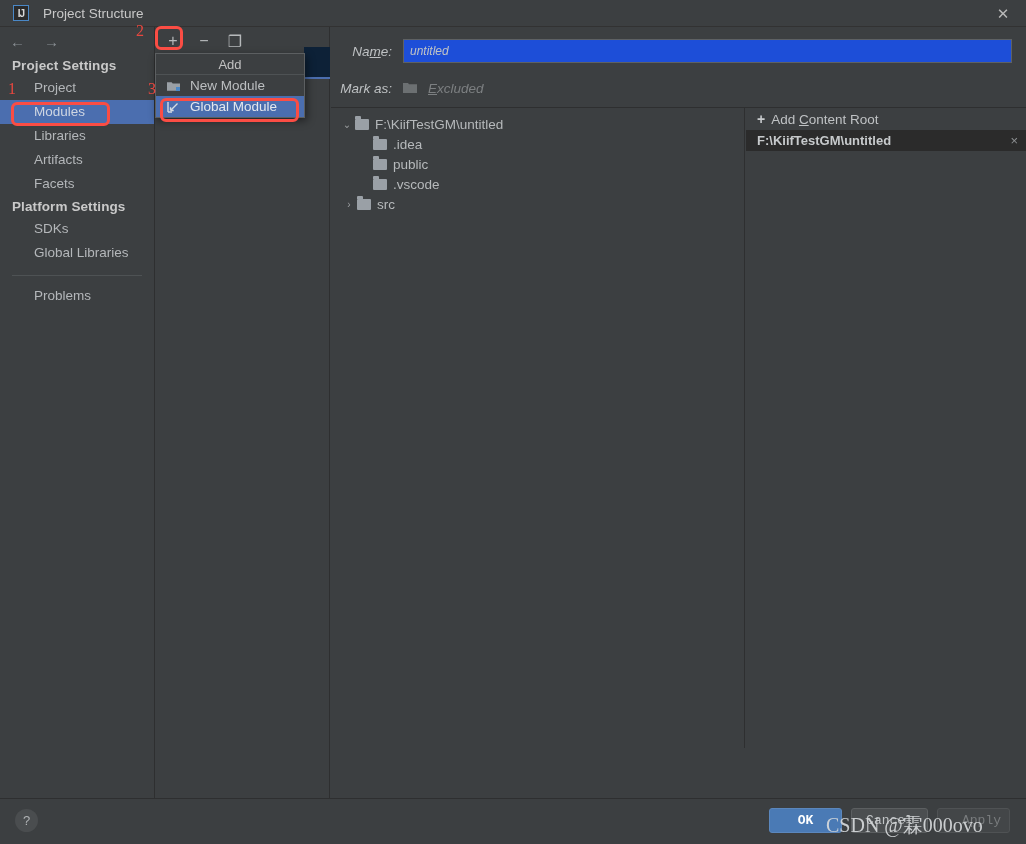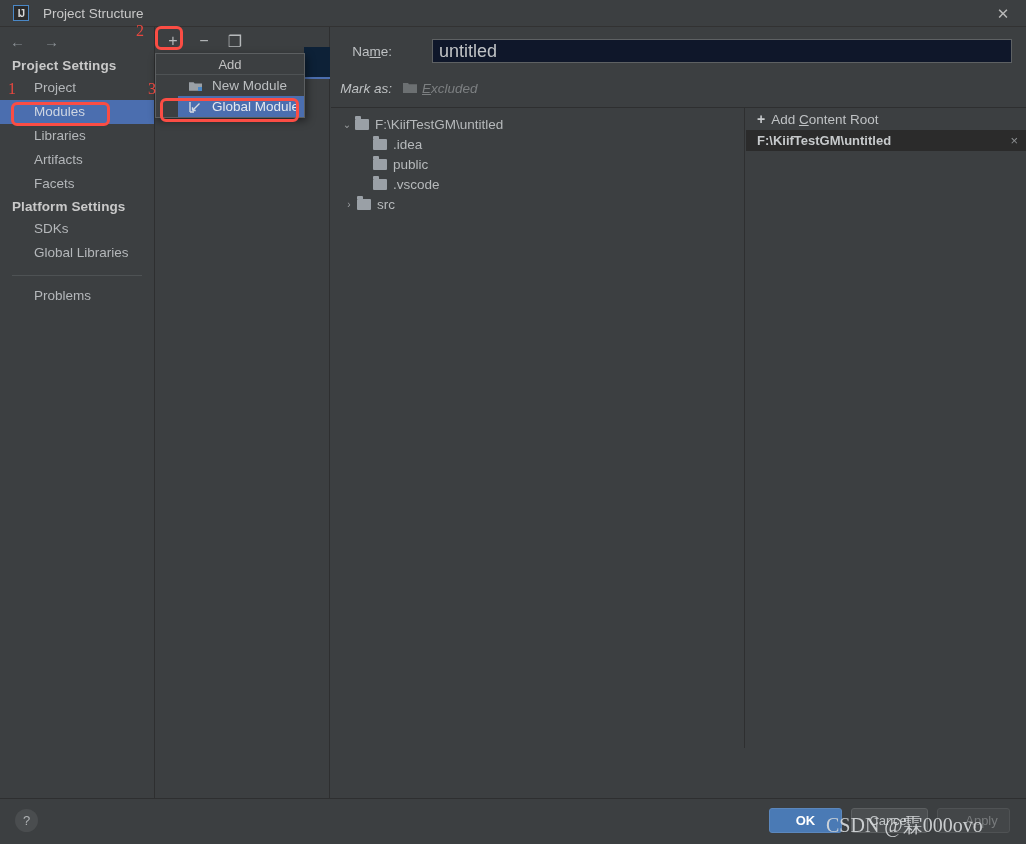--- a/index.html
+++ b/index.html
@@ -100,53 +100,52 @@
     box-shadow: 2px 3px 8px rgba(0,0,0,0.45);
     z-index: 40;
   }
   .popup-title {
     height: 21px; line-height: 21px; text-align: center;
     font-size: 13px; color: #c2c2c2;
     border-bottom: 1px solid #4e5254;
   }
   .popup-item {
     height: 21px; display: flex; align-items: center;
-    padding-left: 10px; font-size: 13.5px; color: #bcbfc1; cursor: default; margin-left: 22px;
+    padding-left: 10px; font-size: 13.5px; color: #bcbfc1; cursor: default;
   }
   .popup-item.hl { background: #4b6eaf; color: #e3e7ee; }
   .popup-item .pi-icon {
     width: 16px; height: 14px; margin-right: 8px;
     display: flex; align-items: center; justify-content: center;
   }
 
   
   .content {
     position: absolute; left: 331px; top: 27px; width: 695px; height: 771px;
     background: #3c3f41;
   }
   .form-row {
-    display: flex; align-items: center; height: 26px; margin-top: 11px;
+    display: flex; align-items: center; height: 26px; margin-top: 11px; font-style: italic;
   }
   .form-label {
     width: 61px; text-align: right; margin-right: 11px;
     font-size: 13.5px; color: #bec1c3;
   }
   .text-input {
     flex: 1; height: 24px; margin-right: 14px;
-    background: #0f172a; border: 1px solid #5e6163;
-    color: #c0c3c5; font-size: 18px;
+    background: #1d4ed8; border: 1px solid #5e6163;
+    color: #c0c3c5; font-size: 12px;
     padding: 0 6px; line-height: 22px;
     font-family: "Liberation Sans", sans-serif;
-    margin-left: 29px;
   }
   .markas-row {
     display: flex; align-items: center; height: 24px; margin-top: 12px; font-style: italic;
   }
   .excl-chip {
-    display: flex; align-items: center; gap: 5px;
+    display: flex; align-items: center; gap: 11px;
     color: #7c7f81; font-size: 13.5px;
   }
   .excl-chip .u { text-decoration: underline; }
 
   .split {
     position: absolute; left: 0; top: 80px; width: 695px; height: 640px;
     border-top: 1px solid #2e2f30;
   }
   .tree-pane {
     position: absolute; left: 0; top: 0; width: 414px; height: 640px;
@@ -210,21 +209,21 @@
     position: absolute; left: 15px; top: 10px;
     width: 23px; height: 23px; border-radius: 50%;
     background: #4a4d4f; color: #b0b3b5;
     display: flex; align-items: center; justify-content: center;
     font-size: 13px; cursor: default;
   }
   .btn {
     position: absolute; top: 808px; height: 25px;
     border-radius: 3px; font-size: 13px;
     display: flex; align-items: center; justify-content: center;
-    cursor: default; font-family: Liberation Sans, sans-serif;
+    cursor: default; font-family: Liberation Mono, monospace;
   }
   .btn-ok {
     left: 769px; width: 73px;
     background: #4a7ab5; border: 1px solid #5b87bd; color: #ffffff; font-weight: bold;
   }
   .btn-cancel {
     left: 851px; width: 77px;
     background: #4b4e50; border: 1px solid #5c5f61; color: #c1c4c6;
   }
   .btn-apply {

